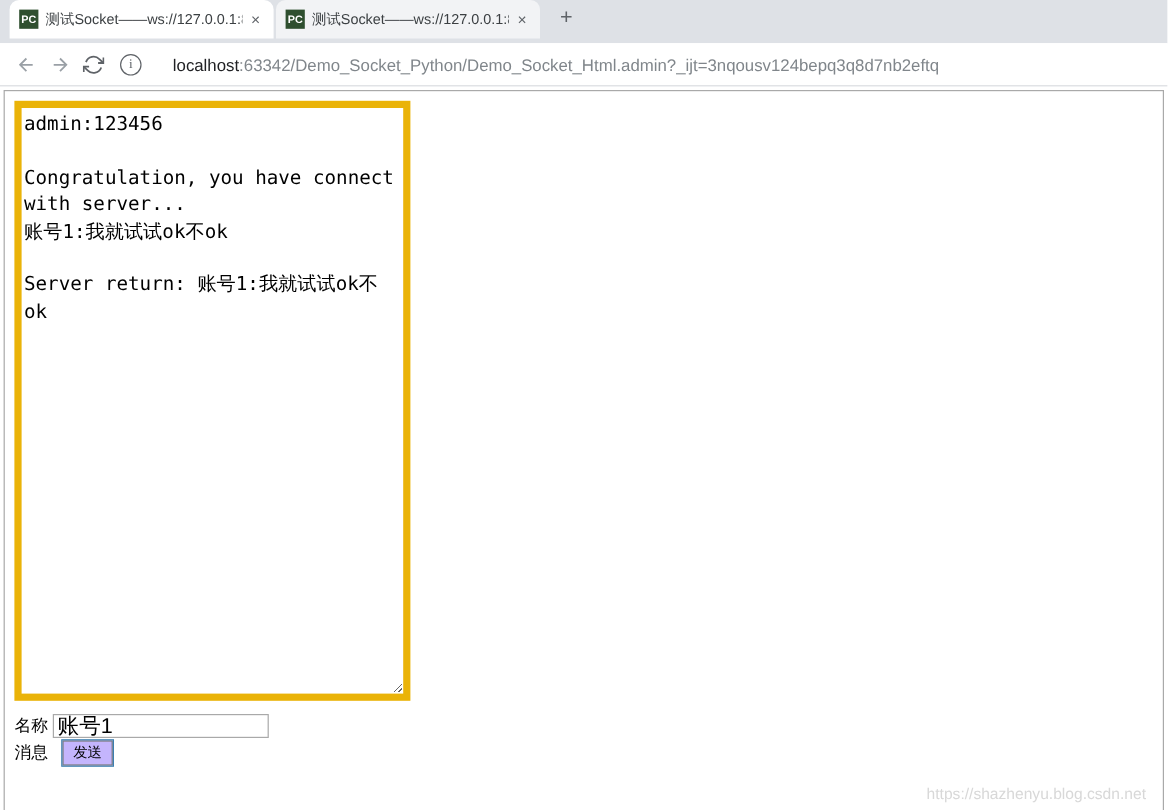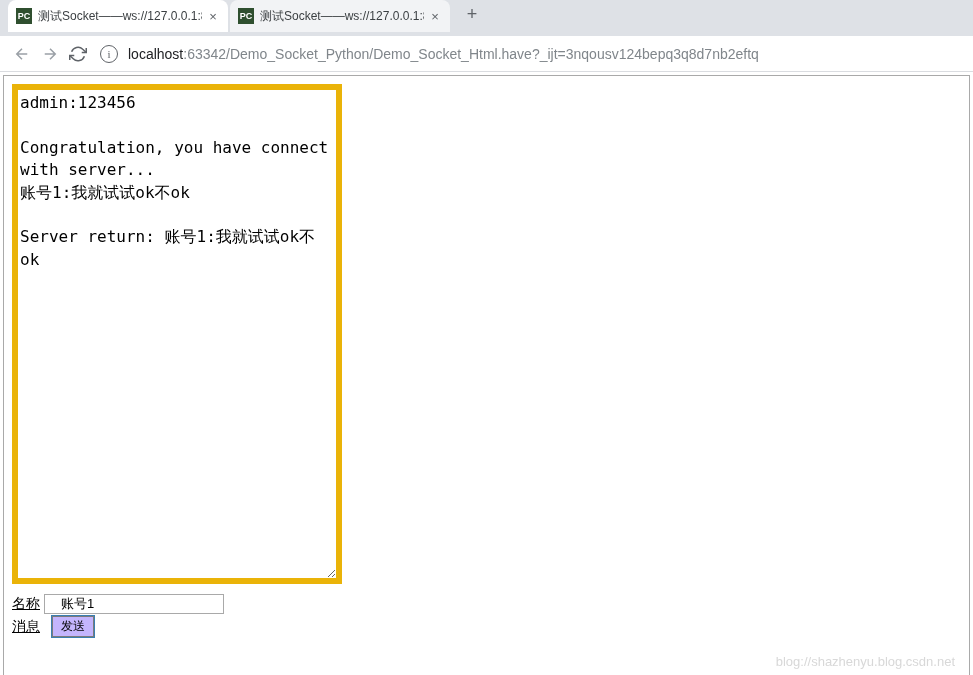--- a/index.html
+++ b/index.html
@@ -122,20 +122,21 @@
       display: flex;
       align-items: center;
       justify-content: center;
       font-size: 11px;
       color: #5f6368;
       margin-right: 10px;
       font-family: serif;
     }
     .url-host {
       color: #202124;
+      margin-left: 16px;
     }
     .url-path {
       color: #80868b;
     }
     
     .page {
       padding: 8px;
       height: calc(100% - 72px);
       border: 1px solid #a9a9a9;
       margin: 3px;
@@ -158,28 +159,27 @@
     }
     .form-row {
       display: flex;
       align-items: center;
       margin-top: 2px;
       font-family: "SimSun", "宋体", sans-serif;
       font-size: 14px;
     }
     .form-label {
       width: 32px;
-      text-decoration: underline;
     }
     .text-input {
       width: 180px;
       height: 20px;
       border: 1px solid #a9a9a9;
-      font-size: 13px;
-      padding: 1px 16px;
+      font-size: 18px;
+      padding: 1px 3px;
       font-family: "SimSun", "宋体", sans-serif;
     }
     .send-btn {
       margin-left: 8px;
       padding: 1px 8px;
       font-size: 12px;
       background: #c4b5fd;
       border: 1px solid #7b7b7b;
       outline: 1px solid #3c7fb1;
       font-family: "SimSun", "宋体", sans-serif;
@@ -225,21 +225,21 @@
   </div>
   <div class="nav-btn enabled">
     <svg viewBox="0 0 24 24" fill="none" stroke="currentColor" stroke-width="2">
         <path d="M23 4v6h-6M1 20v-6h6"></path>
         <path d="M3.51 9a9 9 0 0 1 14.85-3.36L23 10M1 14l4.64 4.36A9 9 0 0 0 20.49 15"></path>
       </svg>
   </div>
   <div class="address-bar">
     <div class="info-icon">i</div>
     <span class="url-host">localhost</span>
-      <span class="url-path">:63342/Demo_Socket_Python/Demo_Socket_Html.have?_ijt=3nqousv124bepq3q8d7nb2eftq</span>
+      <span class="url-path">:63342/Demo_Socket_Python/Demo_Socket_Html.admin?_ijt=3nqousv124bepq3q8d7nb2eftq</span>
   </div>
 </div>
 
 <div class="page">
   <textarea class="output-area" style="">admin:123456
 
 Congratulation, you have connect with server...
 账号1:我就试试ok不ok
 
 Server return: 账号1:我就试试ok不ok</textarea>
@@ -247,14 +247,14 @@
   <div class="form-row">
     <span class="form-label">名称</span>
     <input type="text" class="text-input" value="账号1" style="">
   </div>
 
   <div class="form-row">
     <span class="form-label">消息</span>
     <button class="send-btn">发送</button>
   </div>
 
-  <div class="watermark">blog://shazhenyu.blog.csdn.net</div>
+  <div class="watermark">https://shazhenyu.blog.csdn.net</div>
 </div>
 
 </body></html>

